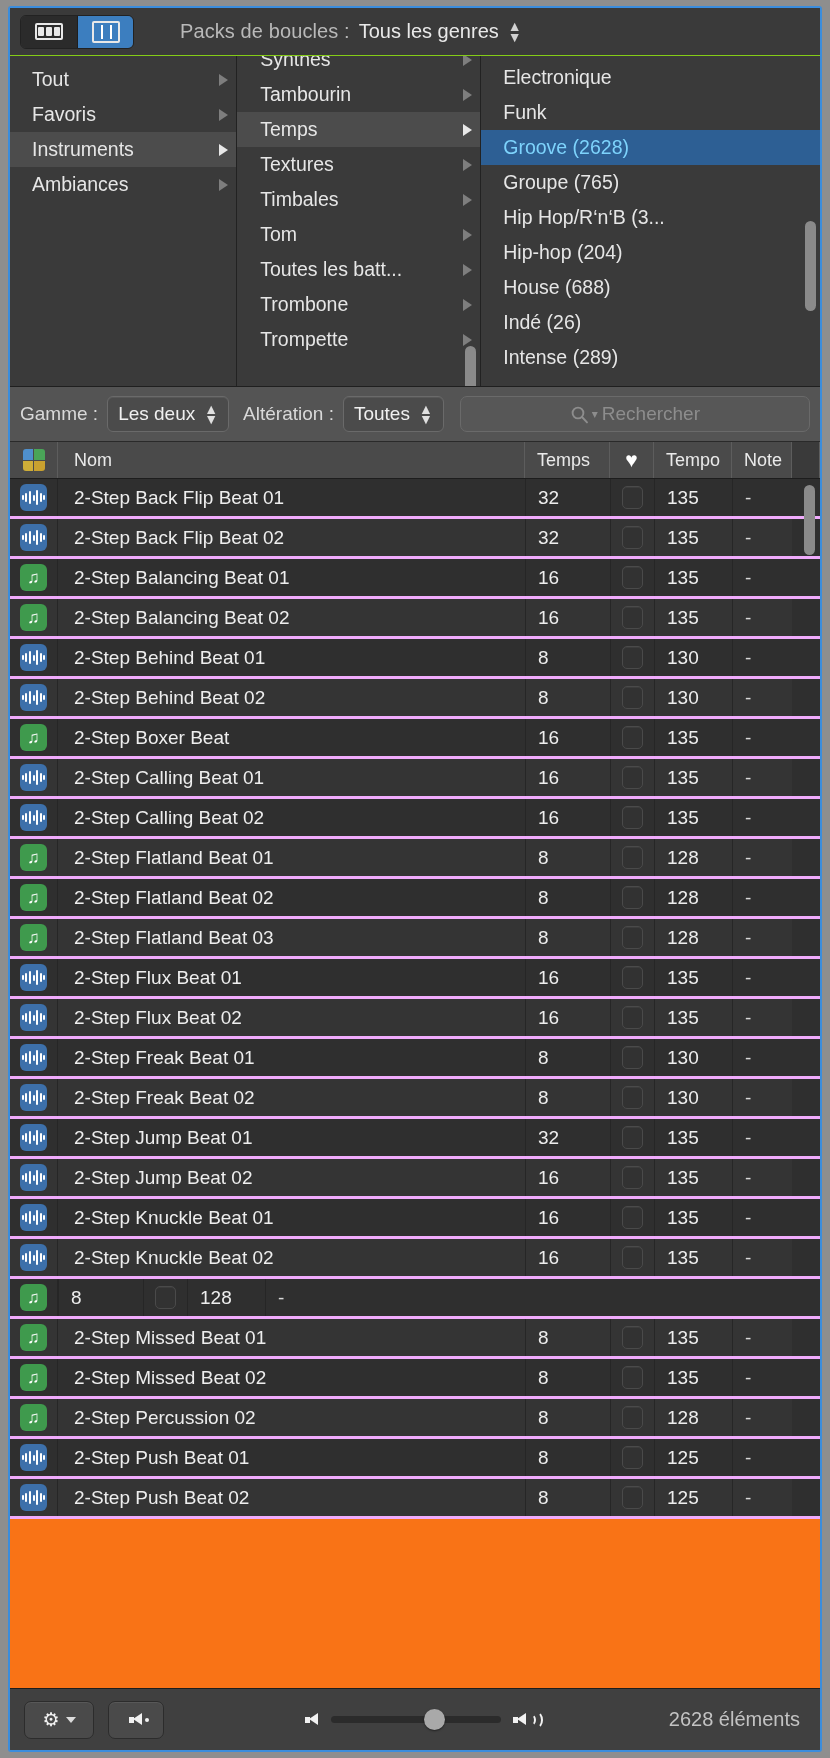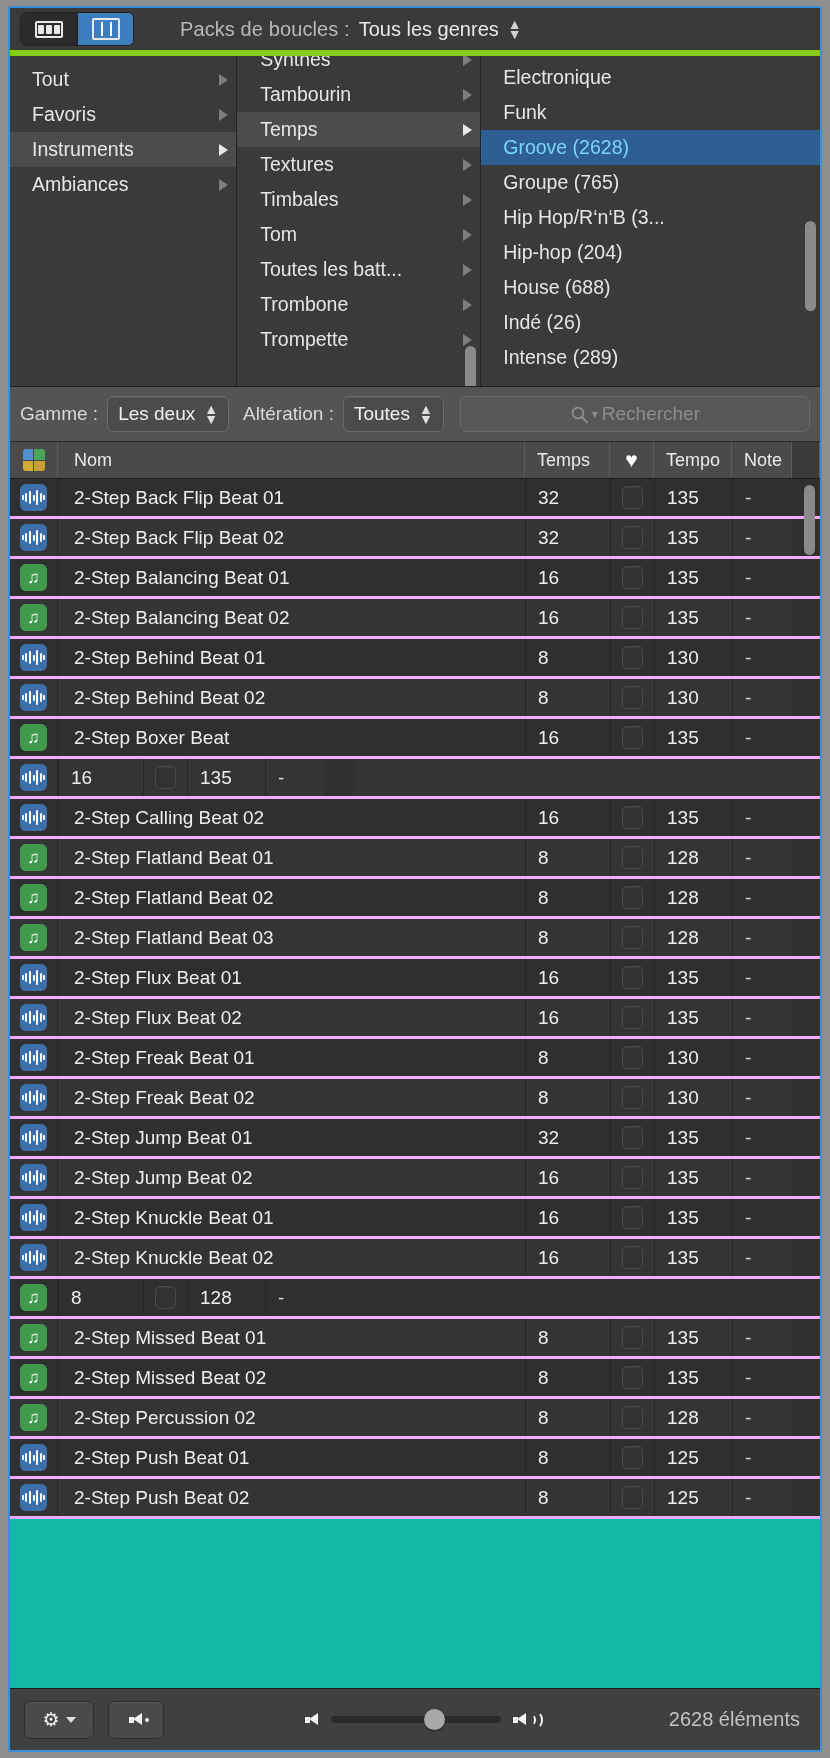--- a/index.html
+++ b/index.html
@@ -19,21 +19,21 @@
     overflow: hidden;
     display: flex;
     flex-direction: column;
   }
 
   
   .toolbar {
     height: 48px;
     flex: 0 0 48px;
     background: #3a3a3a;
-    border-bottom: 6px solid #84cc16;
+    border-bottom: 1px solid #84cc16;
     display: flex;
     align-items: center;
     padding: 0 10px;
   }
   .segmented {
     display: flex;
     border-radius: 6px;
     overflow: hidden;
     border: 1px solid #222;
     box-shadow: 0 1px 0 rgba(255,255,255,.06) inset;
@@ -181,21 +181,21 @@
     cursor: text;
   }
   .search .sicon { margin-right: 2px; display: flex; align-items: center; }
   .search .sph { color: #8d8d8d; font-size: 19px; }
   .sv { color: #8d8d8d; font-size: 12px; margin: 0 4px 0 1px; }
 
   
   .table-wrap {
     flex: 1 1 auto;
     position: relative;
-    background: #14b8a6;
+    background: #f97316;
     overflow: hidden;
   }
   .thead {
     height: 37px;
     background: #4a4a4a;
     display: flex;
     align-items: stretch;
     border-bottom: 1px solid #1d1d1d;
     color: #eaeaea;
     font-size: 18px;
@@ -680,20 +680,21 @@
                 <i style="height: 5px;"></i>
                 <i style="height: 9px;"></i>
                 <i style="height: 13px;"></i>
                 <i style="height: 6px;"></i>
                 <i style="height: 15px;"></i>
                 <i style="height: 9px;"></i>
                 <i style="height: 5px;"></i>
               </span>
             </span>
           </div>
+          <div class="c-name">2-Step Calling Beat 01</div>
           <div class="c-temps">16</div>
           <div class="c-heart">
             <span class="fav-box"></span>
           </div>
           <div class="c-tempo">135</div>
           <div class="c-note">-</div>
           <div class="c-pad"></div>
         </div>
         <div class="row odd">
           <div class="c-icon">

